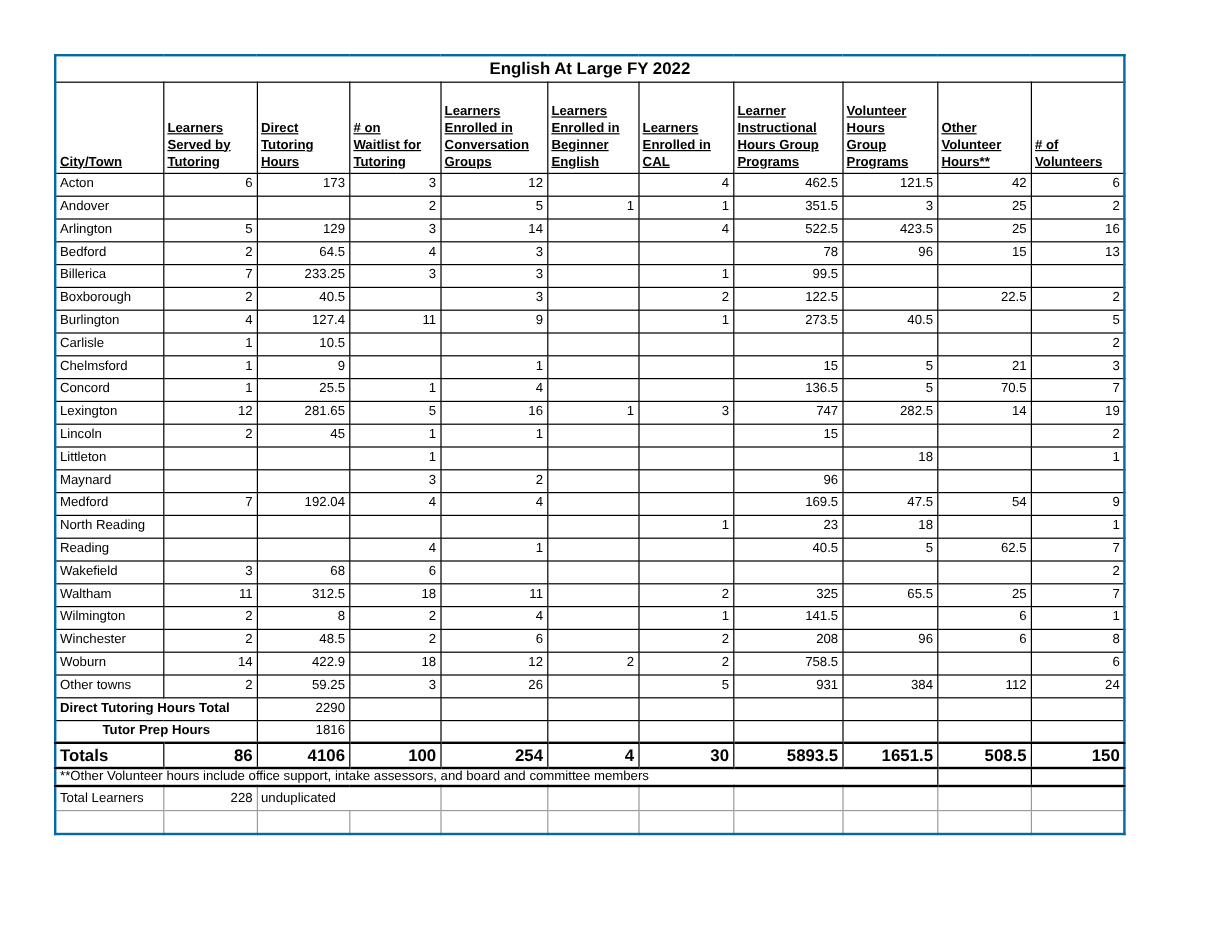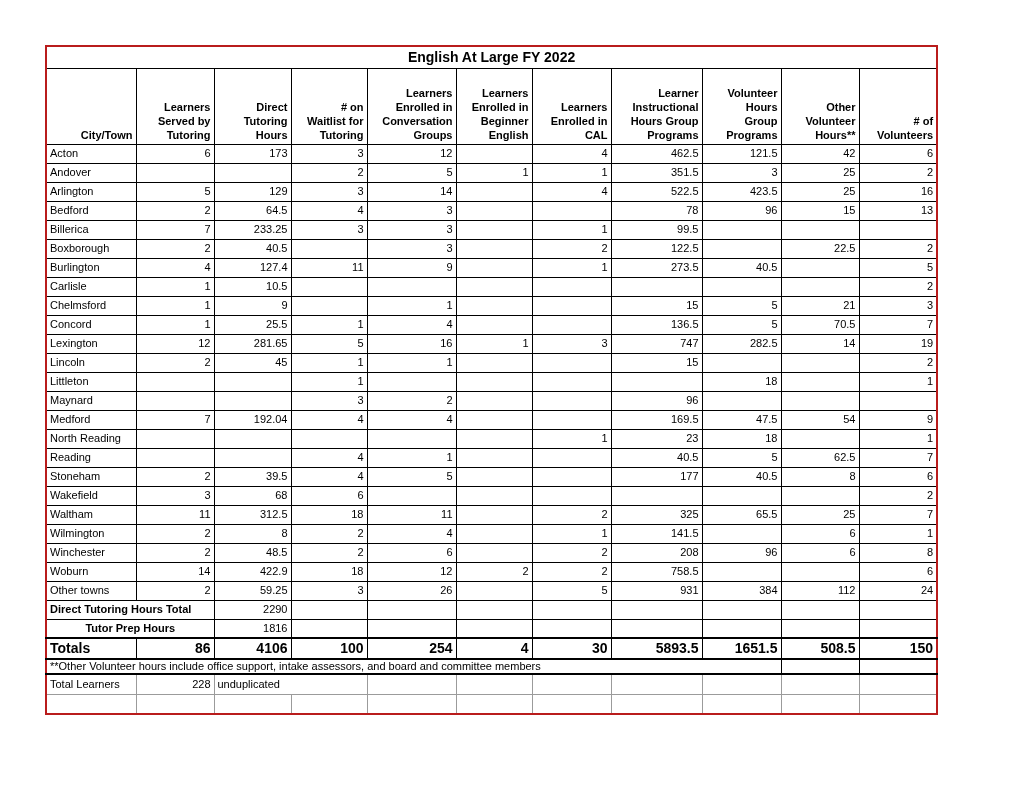--- a/index.html
+++ b/index.html
@@ -15,45 +15,46 @@
     width: 1024px; height: 791px;
     background: #ffffff;
     overflow: hidden;
   }
   table.sheet {
     position: absolute;
     left: 45px; top: 45px;
     width: 891px;
     border-collapse: collapse;
     table-layout: fixed;
-    border: 2px solid #b91c1c;
+    border: 2px solid #0369a1;
   }
   table.sheet td, table.sheet th {
     border: 1px solid #000;
     font-size: 11px;
     padding: 0 3px 1px 3px;
     overflow: hidden;
     white-space: nowrap;
     background: #fff;
   }
   tr.title-row td {
     height: 22px;
     text-align: center;
     font-weight: bold;
     font-size: 14px;
     white-space: nowrap;
   }
   tr.header-row th {
     height: 76px;
     vertical-align: bottom;
-    text-align: right;
+    text-align: left;
     font-weight: bold;
     white-space: pre-line;
     line-height: 14px;
     padding: 2px 3px;
+    text-decoration: underline;
   }
   tr.data-row { height: 19px; }
   td.town { text-align: left; }
   td.num  { text-align: right; }
   tr.summary-row { height: 19px; }
   td.bold-label { font-weight: bold; }
   td.center { text-align: center; }
   tr.totals-row td {
     height: 21px;
     font-weight: bold;
@@ -344,33 +345,20 @@
           <td class="num">4</td>
           <td class="num">1</td>
           <td class="num"></td>
           <td class="num"></td>
           <td class="num">40.5</td>
           <td class="num">5</td>
           <td class="num">62.5</td>
           <td class="num">7</td>
         </tr>
         <tr class="data-row">
-          <td class="town">Stoneham</td>
-          <td class="num">2</td>
-          <td class="num">39.5</td>
-          <td class="num">4</td>
-          <td class="num">5</td>
-          <td class="num"></td>
-          <td class="num"></td>
-          <td class="num">177</td>
-          <td class="num">40.5</td>
-          <td class="num">8</td>
-          <td class="num">6</td>
-        </tr>
-        <tr class="data-row">
           <td class="town">Wakefield</td>
           <td class="num">3</td>
           <td class="num">68</td>
           <td class="num">6</td>
           <td class="num"></td>
           <td class="num"></td>
           <td class="num"></td>
           <td class="num"></td>
           <td class="num"></td>
           <td class="num"></td>

